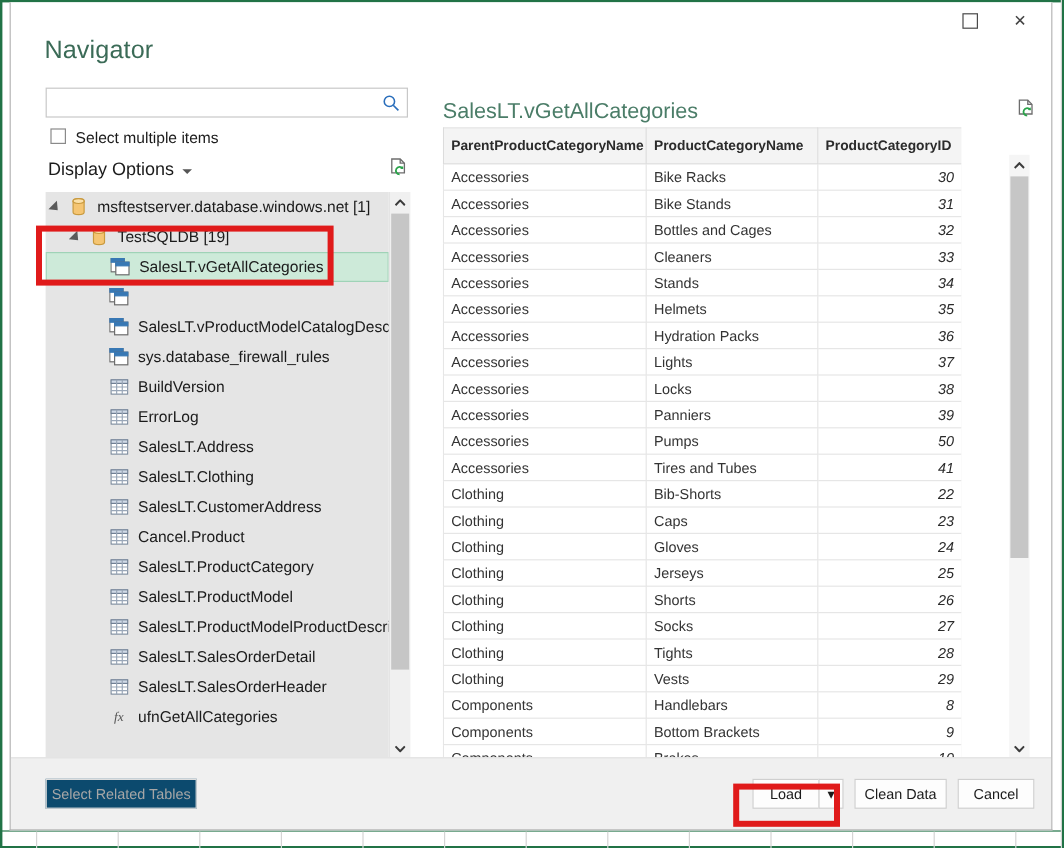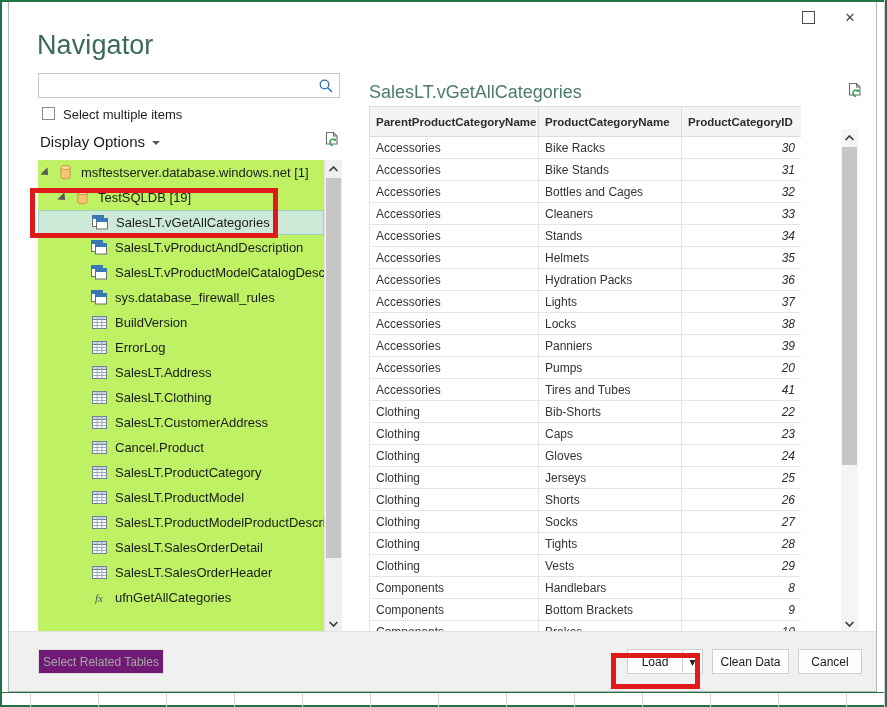--- a/index.html
+++ b/index.html
@@ -48,21 +48,21 @@
     color: #444; font-size: 13px;
     cursor: default;
   }
   #btn-maximize { right: 48px; }
   #btn-close    { right: 6px; }
   .sq { width: 11px; height: 11px; border: 1px solid #4a4a4a; }
 
   
   .dlg-title {
     position: absolute; left: 28px; top: 28px;
-    font-size: 27px; color: #3b6b57; font-weight: 400;
+    font-size: 21px; color: #3b6b57; font-weight: 400;
     letter-spacing: .1px;
   }
 
   
   .search-box {
     position: absolute; left: 29px; top: 71px;
     width: 302px; height: 25px;
     border: 1px solid #c8c8c8; background: #fff;
     box-sizing: border-box;
   }
@@ -105,21 +105,21 @@
   .refresh-icon {
     position: absolute; left: 315px; top: 129px;
     width: 17px; height: 18px;
   }
 
   
   .tree {
     position: absolute; left: 29px; top: 158px;
     width: 286px; height: 472px;
     overflow: hidden;
-    background: #bef264;
+    background: #e5e5e5;
   }
   .tree-row {
     position: relative;
     height: 25px;
     display: flex; align-items: center;
     font-size: 13px; color: #1b1b1b;
     white-space: nowrap;
   }
   .tree-row.selected {
     background: #cdead9;
@@ -222,21 +222,21 @@
     position: absolute;
     height: 25px;
     background: #fdfdfd;
     border: 1px solid #cfcfcf;
     box-sizing: border-box;
     display: flex; align-items: center; justify-content: center;
     font-size: 12px; color: #1b1b1b;
     font-family: "Liberation Sans", sans-serif;
     cursor: default;
   }
-  .btn.disabled { color: #a6a6a6; background: #701a75; border-color: #dedede; }
+  .btn.disabled { color: #a6a6a6; background: #0c4a6e; border-color: #dedede; }
   #btn-select-related { left: 29px; top: 17px; width: 126px; }
   #btn-load      { left: 618px; top: 17px; width: 56px; }
   #btn-load-drop { left: 673px; top: 17px; width: 21px; }
   #btn-clean     { left: 703px; top: 17px; width: 77px; }
   #btn-cancel    { left: 789px; top: 17px; width: 64px; }
 
   
   .annot {
     position: absolute;
     border: 5px solid #e01a1a;
@@ -353,21 +353,20 @@
       <div class="tree-row" style="padding-left: 34px;">
         <span class="expander"></span>
         <span class="tree-icon">
           <svg width="17" height="15" viewBox="0 0 17 15">
             <rect x="0.5" y="0.5" width="11" height="11" fill="#ffffff" stroke="#6d6d6d" stroke-width="1"></rect>
             <rect x="0.5" y="0.5" width="11" height="3" fill="#3878b4" stroke="#3878b4"></rect>
             <rect x="4.5" y="3.5" width="11" height="10.5" fill="#ffffff" stroke="#6d6d6d" stroke-width="1"></rect>
             <rect x="4.5" y="3.5" width="11" height="3" fill="#3878b4" stroke="#3878b4"></rect>
           </svg>
         </span>
-        <span class="tree-label">SalesLT.vProductAndDescription</span>
       </div>
       <div class="tree-row" style="padding-left: 34px;">
         <span class="expander"></span>
         <span class="tree-icon">
           <svg width="17" height="15" viewBox="0 0 17 15">
             <rect x="0.5" y="0.5" width="11" height="11" fill="#ffffff" stroke="#6d6d6d" stroke-width="1"></rect>
             <rect x="0.5" y="0.5" width="11" height="3" fill="#3878b4" stroke="#3878b4"></rect>
             <rect x="4.5" y="3.5" width="11" height="10.5" fill="#ffffff" stroke="#6d6d6d" stroke-width="1"></rect>
             <rect x="4.5" y="3.5" width="11" height="3" fill="#3878b4" stroke="#3878b4"></rect>
           </svg>
@@ -635,21 +634,21 @@
             <td class="num">38</td>
           </tr>
           <tr>
             <td>Accessories</td>
             <td>Panniers</td>
             <td class="num">39</td>
           </tr>
           <tr>
             <td>Accessories</td>
             <td>Pumps</td>
-            <td class="num">20</td>
+            <td class="num">50</td>
           </tr>
           <tr>
             <td>Accessories</td>
             <td>Tires and Tubes</td>
             <td class="num">41</td>
           </tr>
           <tr>
             <td>Clothing</td>
             <td>Bib-Shorts</td>
             <td class="num">22</td>

